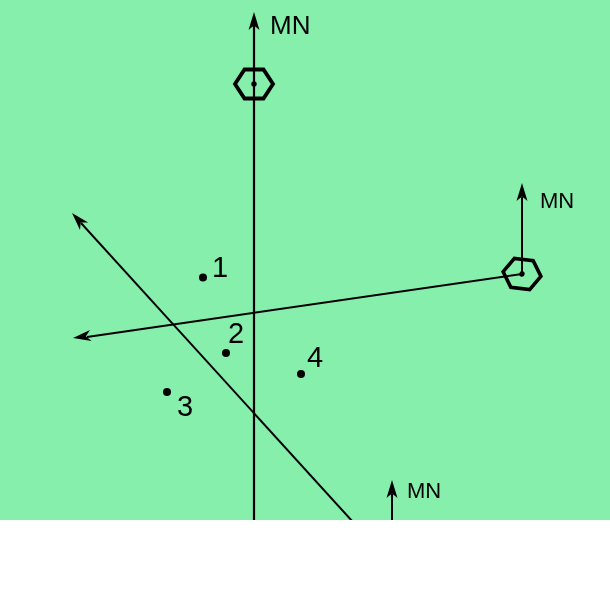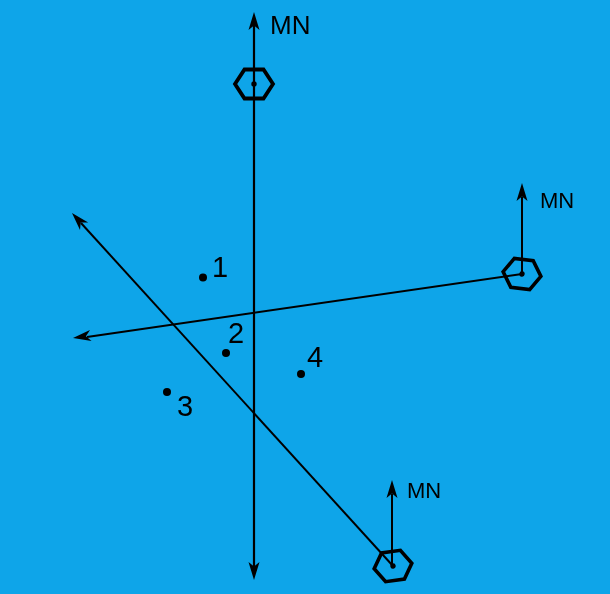--- a/index.html
+++ b/index.html
@@ -4,22 +4,22 @@
 <style>
   html, body {
     margin: 0;
     padding: 0;
     background: #ffffff;
     font-family: "Liberation Sans", sans-serif;
   }
   .canvas {
     position: relative;
     width: 610px;
-    height: 594px;
-    background: #0ea5e9;
+    height: 520px;
+    background: #86efac;
     overflow: hidden;
   }
   svg text {
     fill: #000000;
     font-family: "Liberation Sans", sans-serif;
   }
   .mn-label { font-size: 22px; }
   .mn-label-top { font-size: 26px; }
   .point-label { font-size: 29px; }
   .stroke { stroke: #000000; fill: none; }

